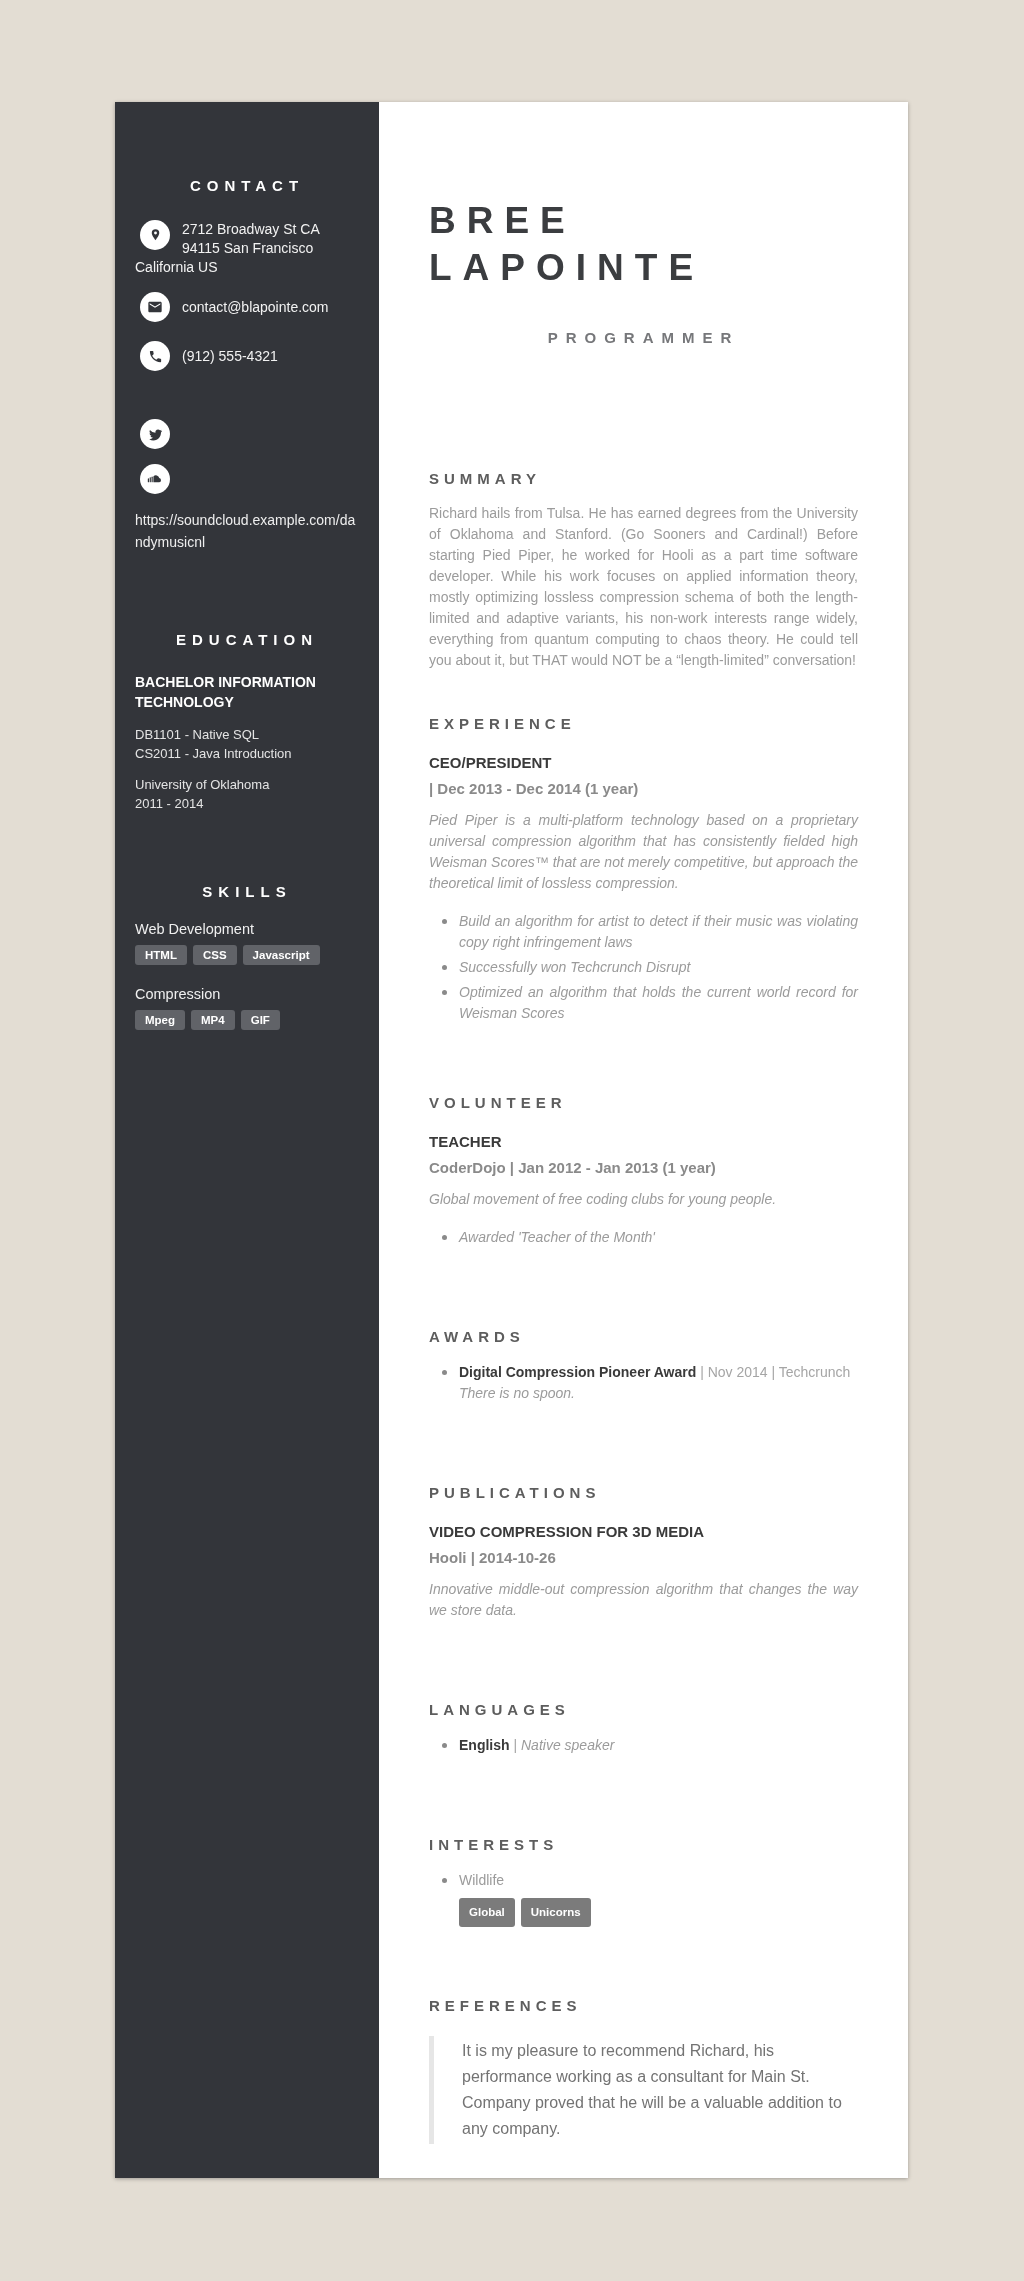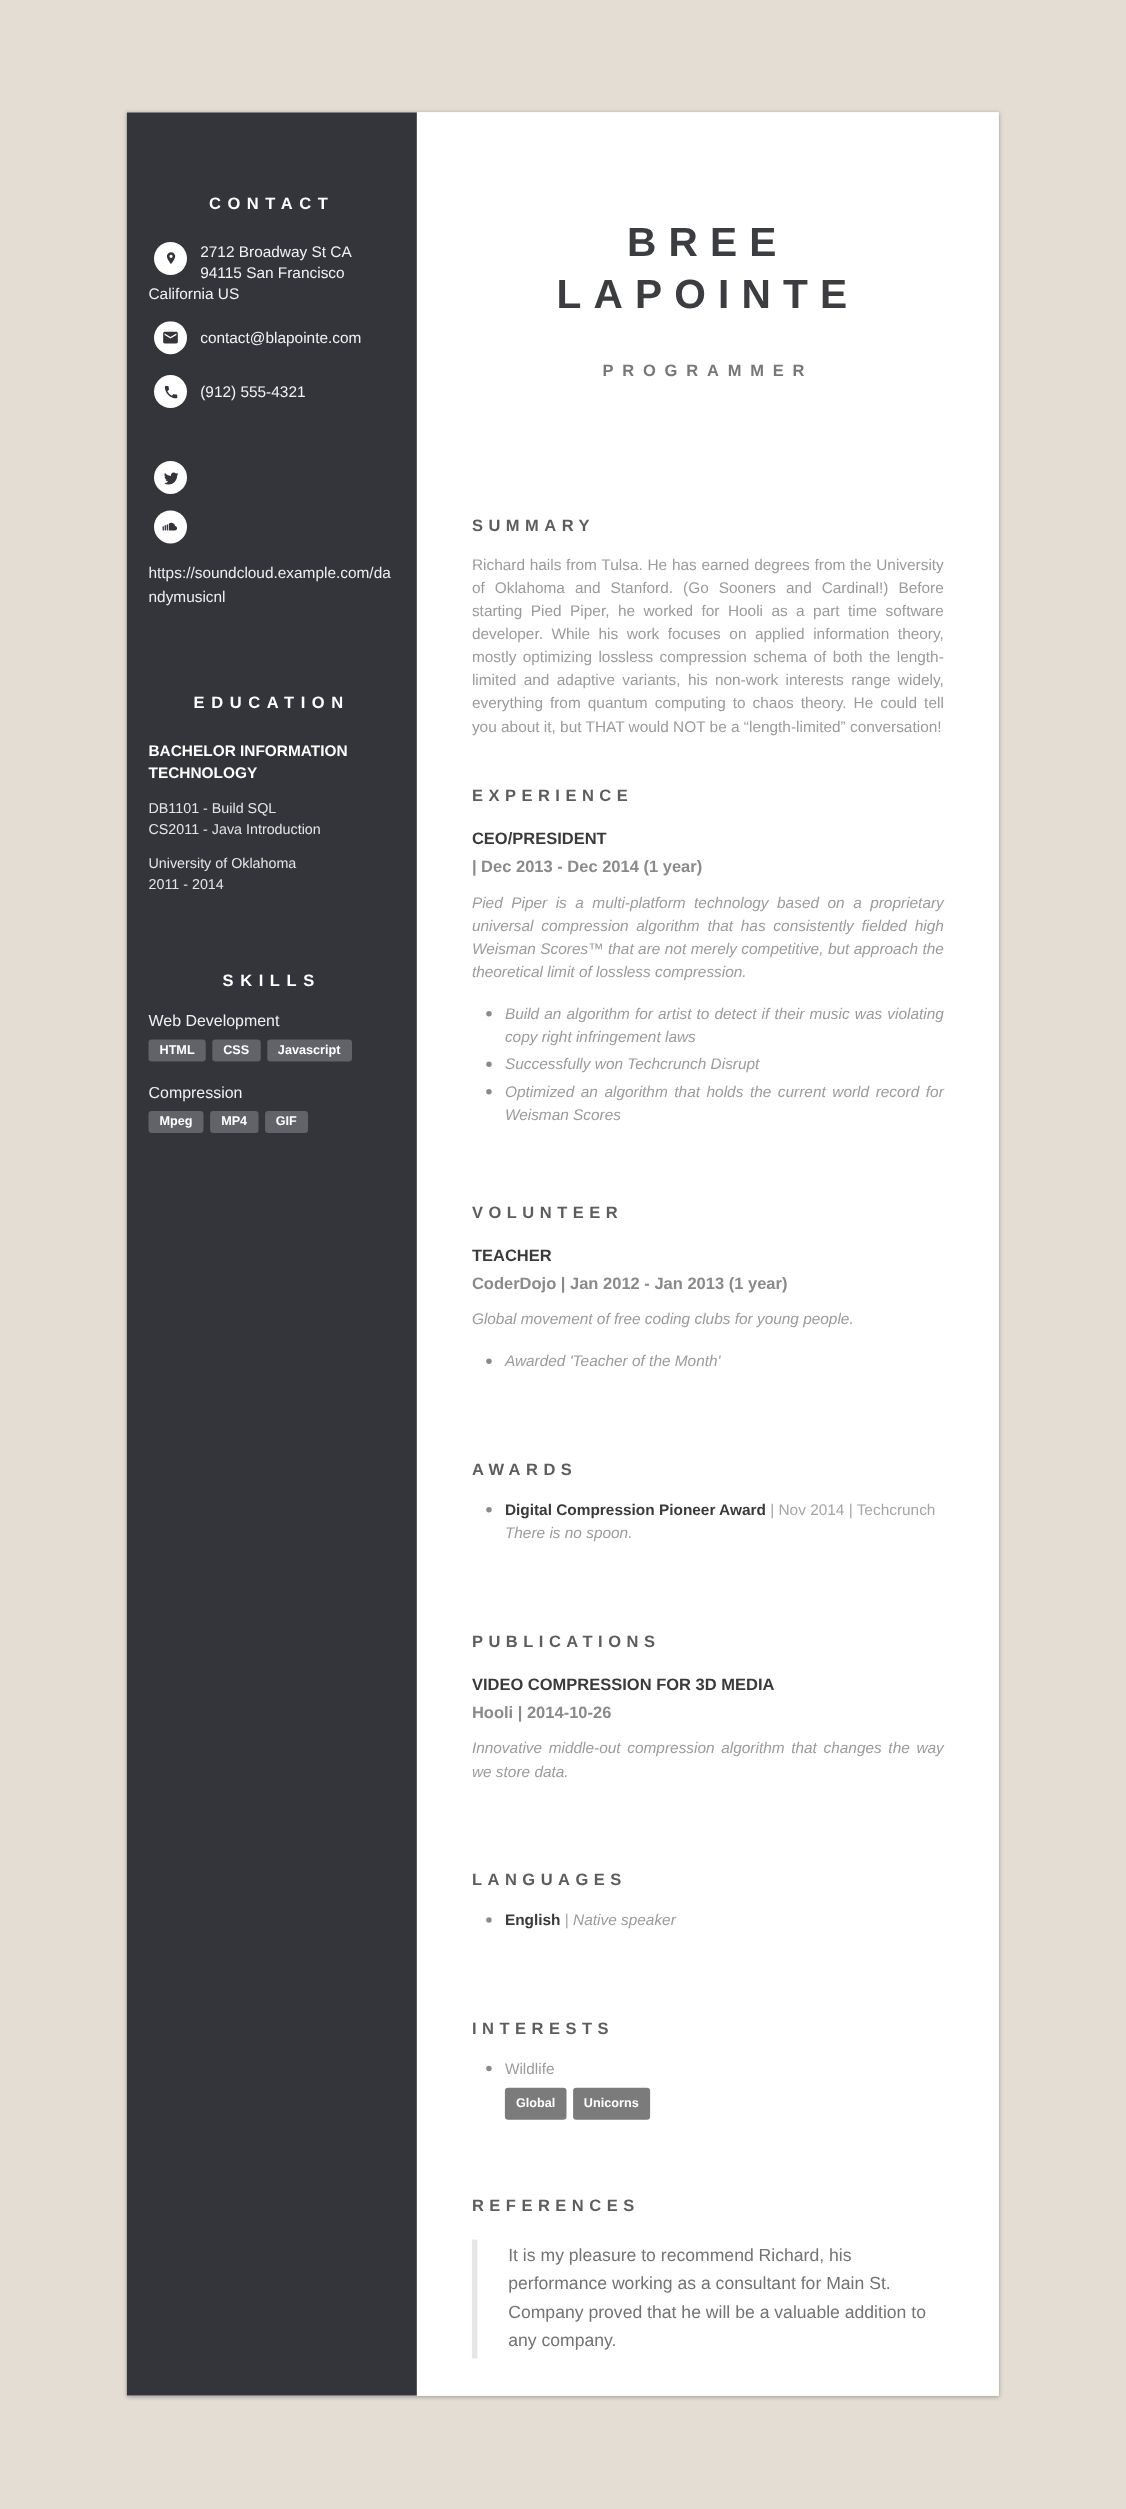--- a/index.html
+++ b/index.html
@@ -54,21 +54,21 @@
   .skill-name { margin-top: 21px; font-size: 14.5px; color: #f0f0f0; }
   .tag-row { margin-top: 8px; display: flex; gap: 6px; }
   .tag {
     background: #616368; color: #ffffff;
     font-size: 11.5px; font-weight: bold;
     padding: 4px 10px; border-radius: 3px; white-space: nowrap;
   }
   
   .main { flex: 1; box-sizing: border-box; padding: 0 50px 40px 50px; background: #fff; }
   .name {
-    margin: 95px 0 0 0; text-align: center;
+    margin: 95px 0 0 0; text-align: left;
     font-size: 37px; font-weight: 700; letter-spacing: 11px;
     line-height: 47px; color: #3b3d40;
   }
   .role {
     margin-top: 38px; text-align: center;
     font-size: 15px; font-weight: bold; letter-spacing: 8px;
     color: #76777a;
   }
   .section { margin-top: 44px; }
   .section.first { margin-top: 124px; }
@@ -161,21 +161,21 @@
             <rect x="6.8" y="8.4" width="1.8" height="8.6" rx="0.9"></rect>
             <path d="M9.6 17h8.2a3.2 3.2 0 0 0 .55-6.35A5.1 5.1 0 0 0 9.6 8.1z"></path>
           </svg>
       </span>
     </div>
     <div class="side-url">https://soundcloud.example.com/dandymusicnl</div>
 
     <h2 class="side-title gap-lg">EDUCATION</h2>
     <div class="edu-degree">BACHELOR INFORMATION TECHNOLOGY</div>
     <div class="edu-courses">
-      <div>DB1101 - Build SQL</div>
+      <div>DB1101 - Native SQL</div>
       <div>CS2011 - Java Introduction</div>
     </div>
     <div class="edu-school">
       <div>University of Oklahoma</div>
       <div>2011 - 2014</div>
     </div>
 
     <h2 class="side-title gap-md">SKILLS</h2>
     <div class="skill-group">
       <div class="skill-name">Web Development</div>

